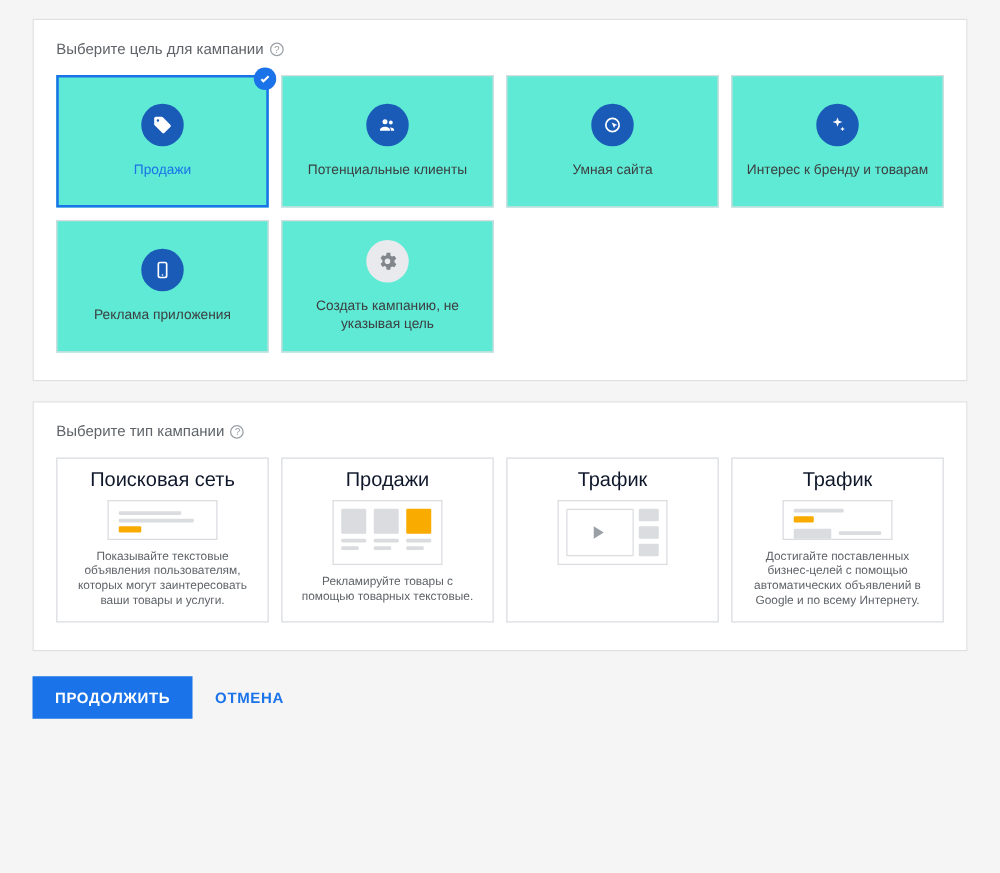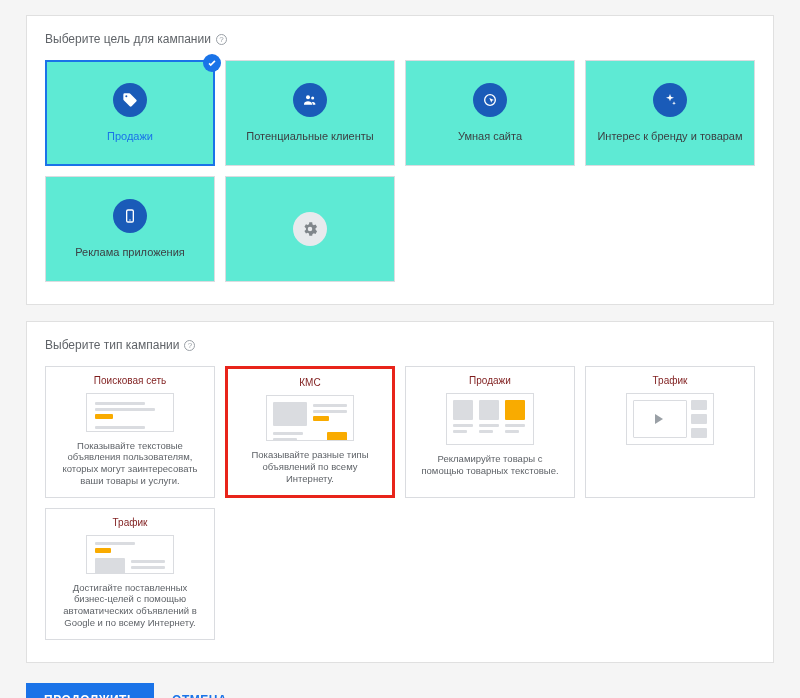--- a/index.html
+++ b/index.html
@@ -104,22 +104,22 @@
     display: flex;
     flex-direction: column;
     align-items: center;
     text-align: center;
     height: 132px;
   }
   .type-card.highlight {
     border: 3px solid #e8241a;
   }
   .type-title {
-    font-size: 10px;
-    color: #7f1d1d;
+    font-size: 16px;
+    color: #0f172a;
     margin-bottom: 6px;
     line-height: 1.2;
   }
   .type-thumb {
     width: 88px;
     height: 52px;
     border: 1px solid #dadce0;
     background: #fff;
     margin-bottom: 8px;
     position: relative;
@@ -222,52 +222,40 @@
           </svg>
         </div>
         <div class="goal-label">Реклама приложения</div>
       </div>
       <div class="goal-card">
         <div class="goal-icon grey gear">
           <svg viewBox="0 0 24 24" width="18" height="18" fill="currentColor">
             <path d="M19.4 13a7.5 7.5 0 000-2l2-1.6-2-3.4-2.4 1a7.3 7.3 0 00-1.7-1L15 3h-4l-.3 2.5a7.3 7.3 0 00-1.7 1l-2.4-1-2 3.4L6.6 11a7.5 7.5 0 000 2l-2 1.6 2 3.4 2.4-1a7.3 7.3 0 001.7 1L11 21h4l.3-2.5a7.3 7.3 0 001.7-1l2.4 1 2-3.4zM12 15a3 3 0 113-3 3 3 0 01-3 3z"></path>
           </svg>
         </div>
+        <div class="goal-label">Создать кампанию, не указывая цель</div>
       </div>
     </div>
 </div>
 
 <div class="panel">
   <div class="panel-title">
     <span>Выберите тип кампании</span>
     <span class="help-icon">?</span>
   </div>
   <div class="types-grid" id="types-grid">
       <div class="type-card">
         <div class="type-title">Поисковая сеть</div>
         <div class="type-thumb">
           <div class="sk-line" style="top:8px;left:8px;width:50px"></div>
           <div class="sk-line" style="top:14px;left:8px;width:60px"></div>
           <div class="sk-yl" style="top:20px;left:8px;width:18px;height:5px"></div>
           <div class="sk-line" style="top:32px;left:8px;width:50px"></div>
         </div>
         <div class="type-desc">Показывайте текстовые объявления пользователям, которых могут заинтересовать ваши товары и услуги.</div>
-      </div>
-      <div class="type-card highlight">
-        <div class="type-title">КМС</div>
-        <div class="type-thumb">
-          <div class="sk-box" style="top:6px;left:6px;width:34px;height:24px"></div>
-          <div class="sk-line" style="top:8px;left:46px;width:34px"></div>
-          <div class="sk-line" style="top:14px;left:46px;width:34px"></div>
-          <div class="sk-yl" style="top:20px;left:46px;width:16px;height:5px"></div>
-          <div class="sk-line" style="top:36px;left:6px;width:30px"></div>
-          <div class="sk-line" style="top:42px;left:6px;width:24px"></div>
-          <div class="sk-yl" style="top:36px;left:60px;width:20px;height:10px"></div>
-        </div>
-        <div class="type-desc">Показывайте разные типы объявлений по всему Интернету.</div>
       </div>
       <div class="type-card">
         <div class="type-title">Продажи</div>
         <div class="type-thumb">
           <div class="sk-box" style="top:6px;left:6px;width:20px;height:20px"></div>
           <div class="sk-box" style="top:6px;left:32px;width:20px;height:20px"></div>
           <div class="sk-yl" style="top:6px;left:58px;width:20px;height:20px"></div>
           <div class="sk-line" style="top:30px;left:6px;width:20px"></div>
           <div class="sk-line" style="top:30px;left:32px;width:20px"></div>
           <div class="sk-line" style="top:30px;left:58px;width:20px"></div>

